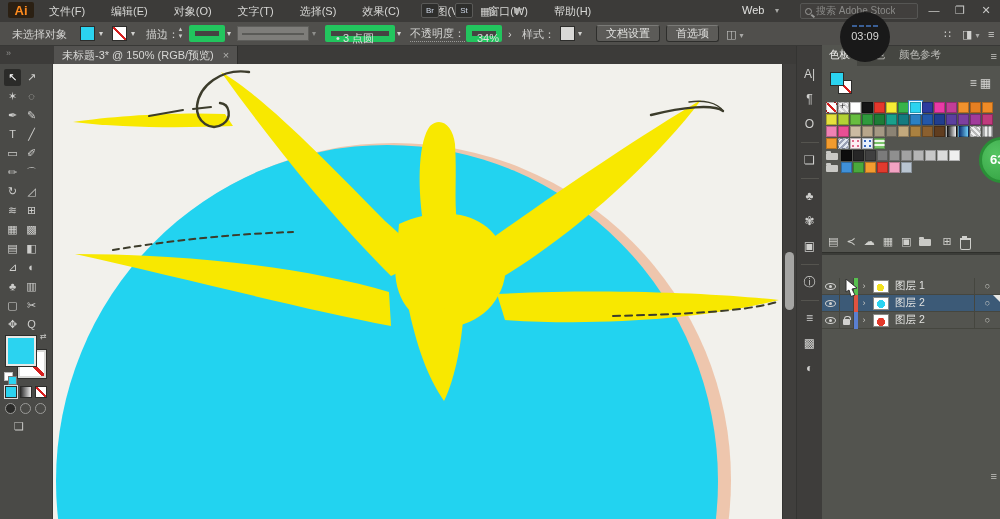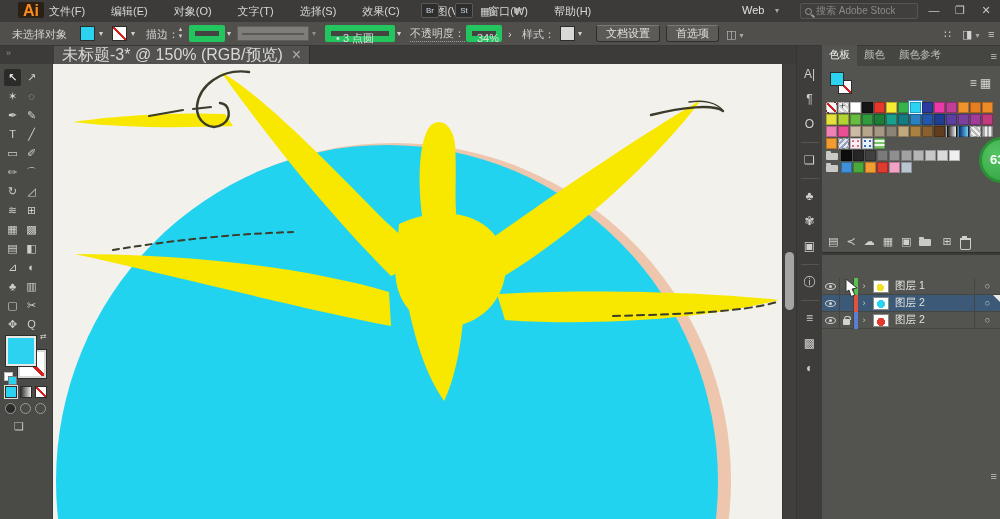--- a/index.html
+++ b/index.html
@@ -2,21 +2,21 @@
 <html><head>
 <meta charset="utf-8">
 <style>
   *{margin:0;padding:0;box-sizing:border-box;font-family:"Liberation Sans","DejaVu Sans",sans-serif;}
   html,body{width:1000px;height:519px;overflow:hidden;background:#3c3b39;}
   #win{position:relative;width:1000px;height:519px;overflow:hidden;background:#3c3b39;color:#d6d6d4;font-size:11px;}
   .abs{position:absolute;}
 
   
   #menubar{left:0;top:0;width:1000px;height:22px;background:#3c3b39;display:flex;align-items:center;}
-  #ailogo{position:absolute;left:8px;top:2px;width:26px;height:16px;background:#2b2013;color:#ff8b1e;font-weight:bold;font-size:16px;text-align:center;line-height:18px;border-radius:2px;margin-left:10px;}
+  #ailogo{position:absolute;left:8px;top:2px;width:26px;height:16px;background:#2b2013;color:#ff8b1e;font-weight:bold;font-size:13px;text-align:center;line-height:18px;border-radius:2px;}
   #menu-items{position:absolute;left:36px;top:0;height:22px;display:flex;align-items:center;}
   .mitem{padding:0 13px;color:#d8d8d6;cursor:default;}
   .appbadge{position:absolute;top:3px;width:18px;height:15px;background:#2e2e2c;border:1px solid #5a5a58;border-radius:2px;color:#cfd8e8;font-size:8px;text-align:center;line-height:13px;}
   .caret{color:#a9a9a7;font-size:8px;}
   #wsgrid{position:absolute;left:480px;top:5px;color:#c9c9c7;letter-spacing:-1px;}
   #touchico{position:absolute;left:513px;top:4px;color:#b5b5b3;font-size:12px;}
   #wslabel{position:absolute;left:742px;top:4px;color:#e0e0de;}
   #wscaret{position:absolute;left:775px;top:6px;}
   #searchbox{position:absolute;left:800px;top:3px;width:118px;height:16px;border:1px solid #565654;background:#413f3d;border-radius:2px;display:flex;align-items:center;padding:0 4px;color:#8a8a88;}
   .mag{width:7px;height:7px;border:1.5px solid #9a9a98;border-radius:50%;position:relative;margin-right:4px;flex:none;}
@@ -32,21 +32,21 @@
   .ddbox{position:absolute;top:3px;height:17px;background:#454442;border:6px solid #22c55e;border-radius:2px;color:#dedede;line-height:15px;padding:0 5px;}
   .btn{position:absolute;top:3px;height:17px;background:#5c5b58;border:1px solid #2e2e2c;border-top-color:#7a7a77;border-radius:3px;color:#e2e2e0;line-height:15px;padding:0 9px;}
   #stepper{position:absolute;left:176px;top:4px;width:9px;height:15px;color:#c9c9c7;font-size:6px;line-height:7px;text-align:center;}
   #brushprof{position:absolute;left:237px;top:4px;width:72px;height:15px;background:#7e7d7a;border:1px solid #5e5e5b;}
   #brushprof::after{content:'';position:absolute;left:4px;right:4px;top:6px;height:2px;background:#5a5a57;}
   .dim{color:#8f8f8c;}
 
   
   #tabrow{left:0;top:46px;width:796px;height:18px;background:#3c3b39;}
   #tbchev{position:absolute;left:6px;top:2px;color:#8f8f8d;font-size:9px;}
-  #doctab{position:absolute;left:54px;top:0;height:18px;background:#535250;border-right:1px solid #2e2e2c;color:#d8d8d6;line-height:18px;padding:0 8px;font-size:16px;}
+  #doctab{position:absolute;left:54px;top:0;height:18px;background:#535250;border-right:1px solid #2e2e2c;color:#d8d8d6;line-height:18px;padding:0 8px;font-size:11px;}
   #tabclose{margin-left:9px;color:#b0b0ae;}
 
   
   #toolbar{left:0;top:64px;width:53px;height:455px;background:#4a4a47;border-right:1px solid #3a3a38;}
   #tool-grid{position:absolute;left:3px;top:4px;width:40px;display:grid;grid-template-columns:19px 19px;grid-auto-rows:19px;justify-items:center;align-items:center;}
   .tool{width:17px;height:17px;color:#cdcdcb;font-size:11px;text-align:center;line-height:17px;border-radius:2px;}
   .tool.active{background:#2b2b29;color:#fff;}
   #fillsw{position:absolute;left:6px;top:272px;width:30px;height:30px;background:#2bd3f0;border:2px solid #e8e8e6;box-shadow:0 0 0 1px #2c2c2a;}
   #strokesw{position:absolute;left:18px;top:286px;width:28px;height:28px;border:2px solid #d9d9d7;box-shadow:0 0 0 1px #2c2c2a;background:linear-gradient(to top right,#fff 44%,#d61f1f 44% 56%,#fff 56%);z-index:0;}
   #fillsw{z-index:1;}
@@ -441,18 +441,27 @@
             <span class="lbar" style="background: rgb(90, 127, 208);"></span>
             <span class="lexp">›</span>
             <span class="th tomato"></span>
             <span class="lname">图层 2</span>
             <span class="ltarget">○</span>
           </div>
         </div>
     </div>
   </div>
 
+  <div id="clock" class="abs">
+    <div id="clockdash">
+        <span></span>
+        <span></span>
+        <span></span>
+        <span></span>
+      </div>
+    <div id="clocktime">03:09</div>
+  </div>
   <div id="badge" class="abs">63</div>
   <svg id="cursor" class="abs" width="16" height="18">
     <polygon points="1,0 12,9 7,10 10,16 6,17.5 4,11 1,13" fill="#fff" stroke="#333" stroke-width="1"></polygon>
   </svg>
 
 </div>
 
 </body></html>

